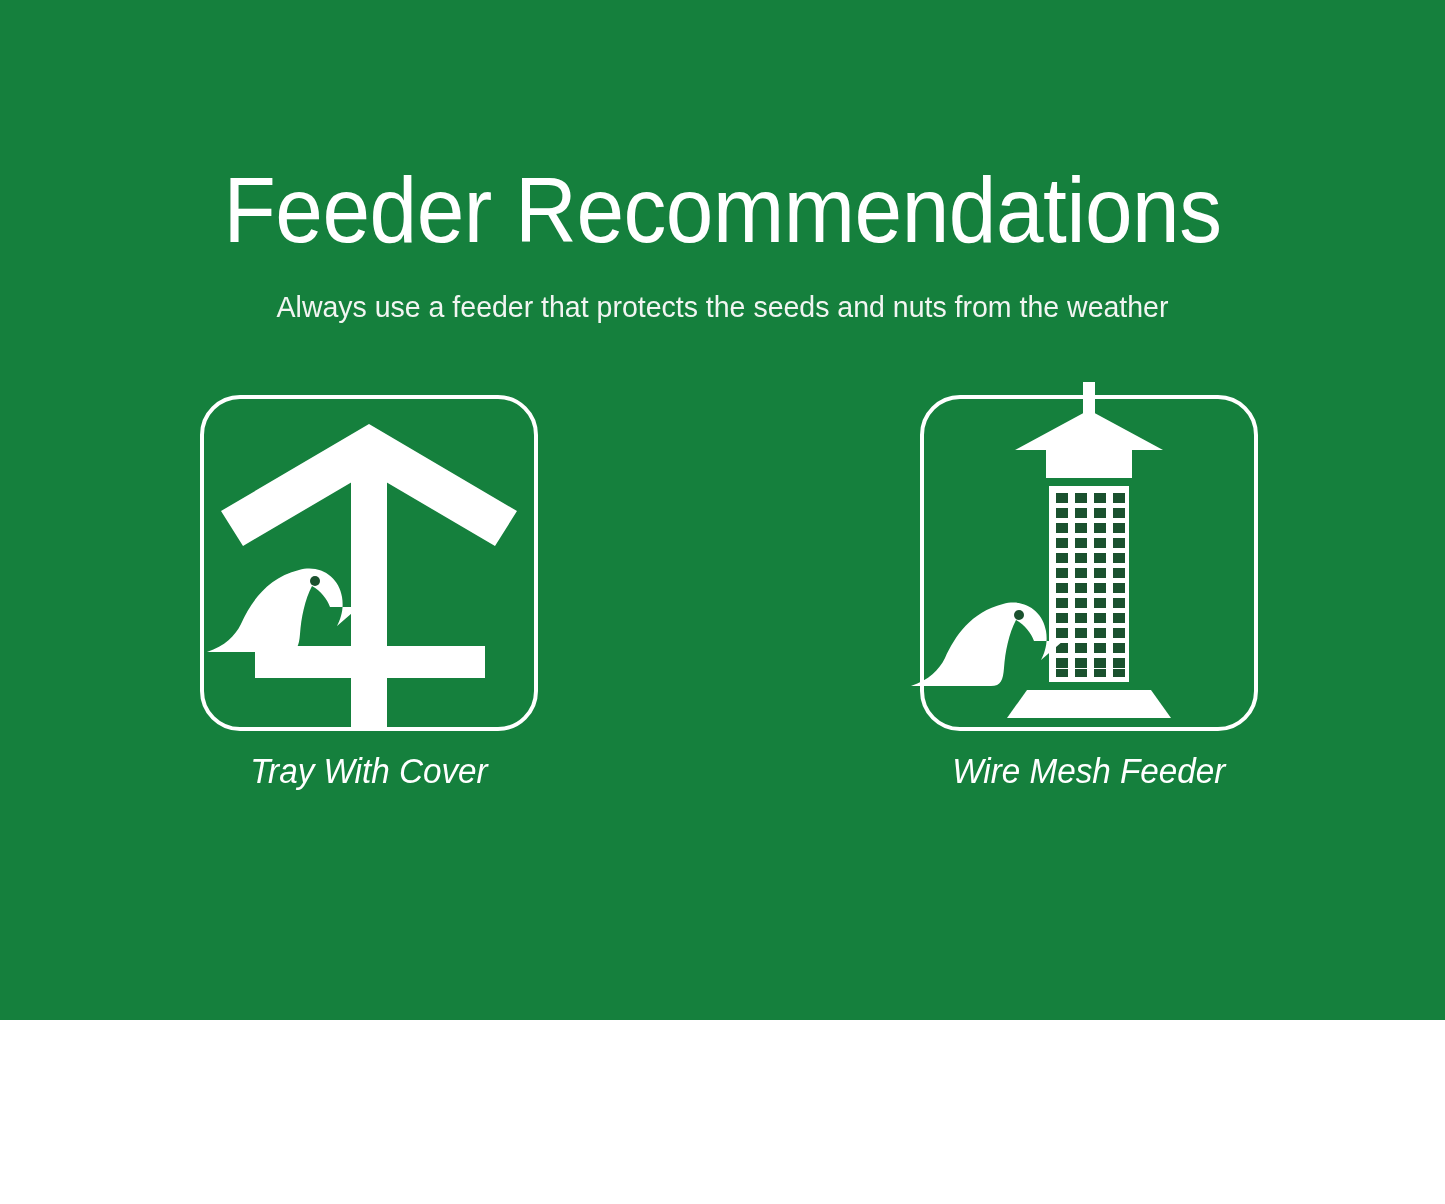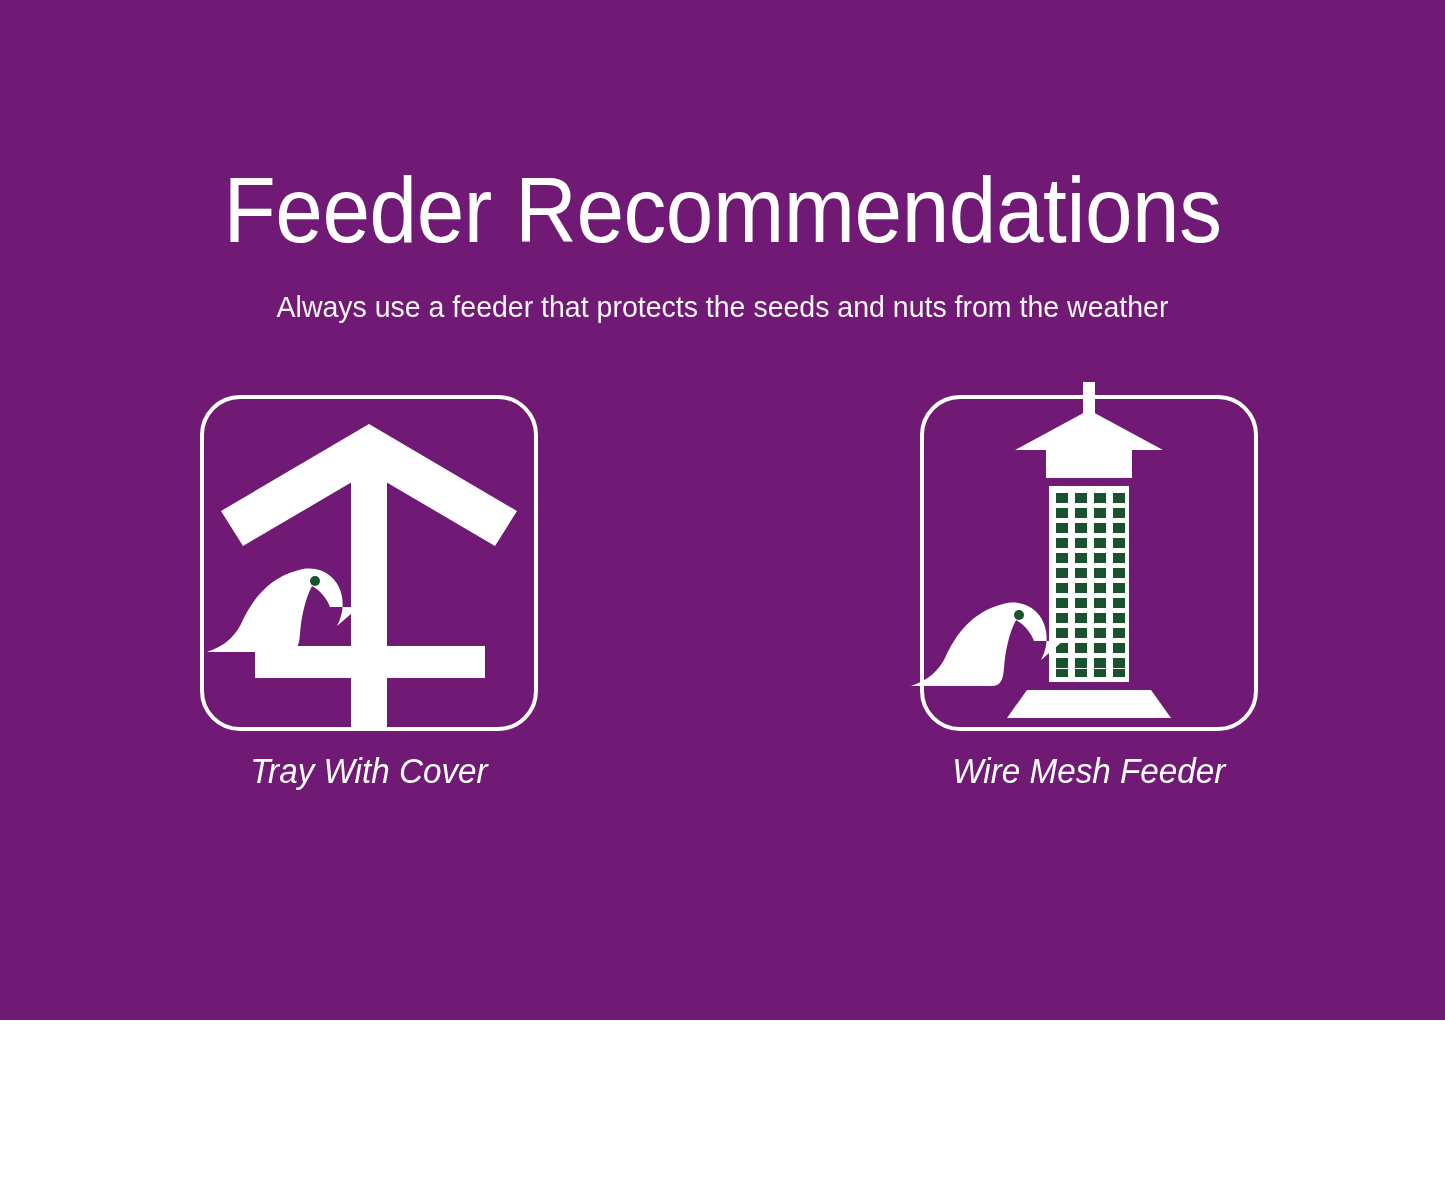--- a/index.html
+++ b/index.html
@@ -15,21 +15,21 @@
     position: relative;
   }
 
   
   .hero {
     position: absolute;
     left: 0;
     top: 0;
     width: 1445px;
     height: 1020px;
-    background: #701a75;
+    background: #15803d;
     overflow: hidden;
   }
 
   .title {
     position: absolute;
     left: 0;
     top: 160px;
     width: 1445px;
     text-align: center;
     color: #ffffff;

